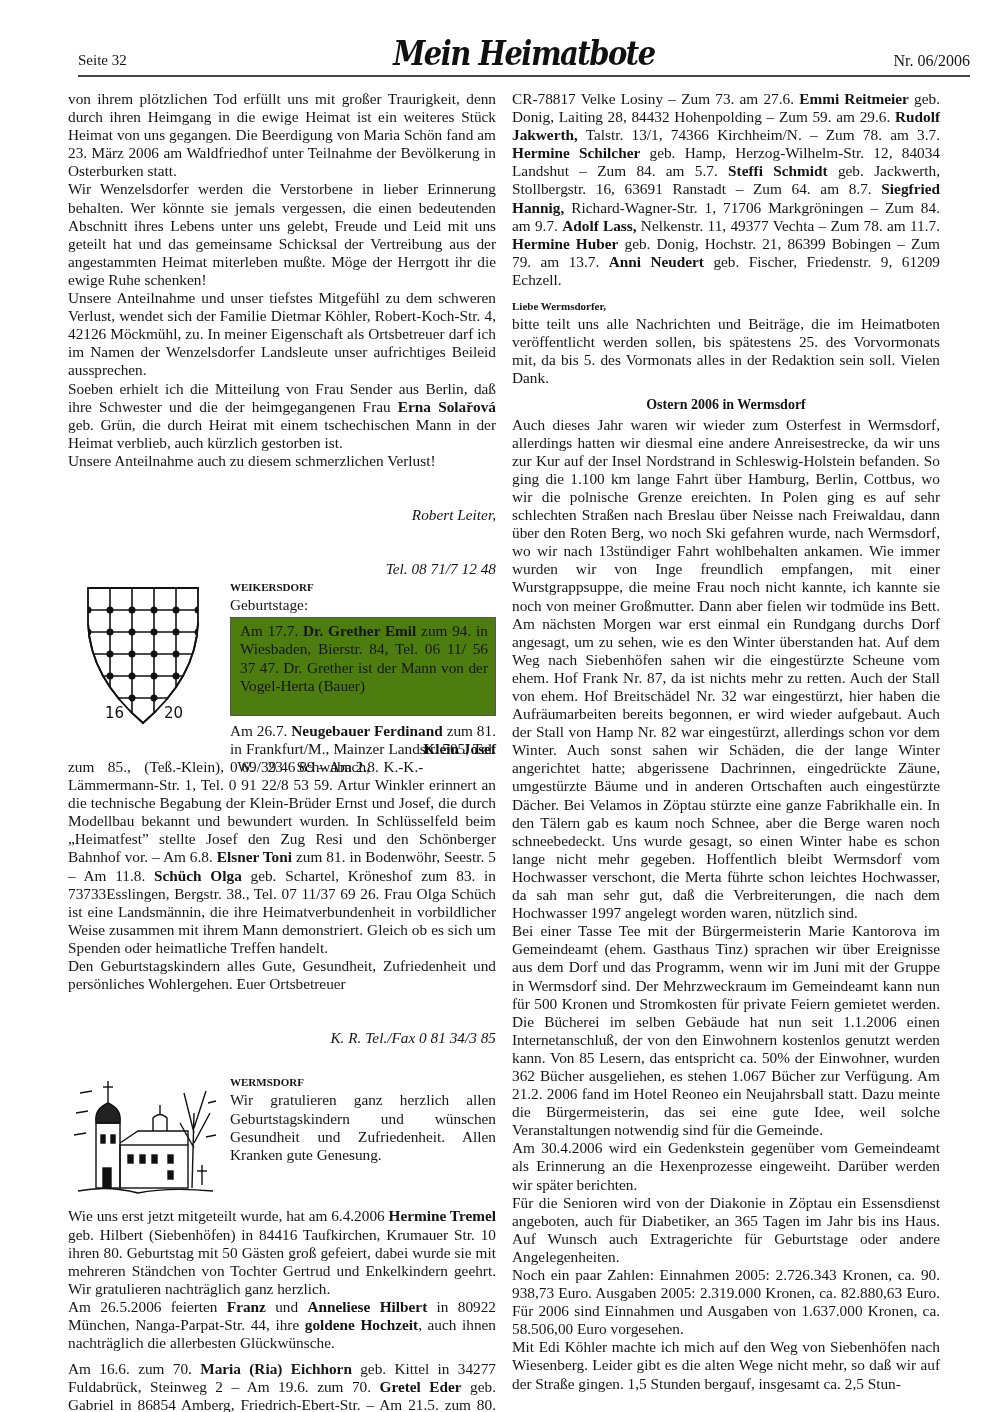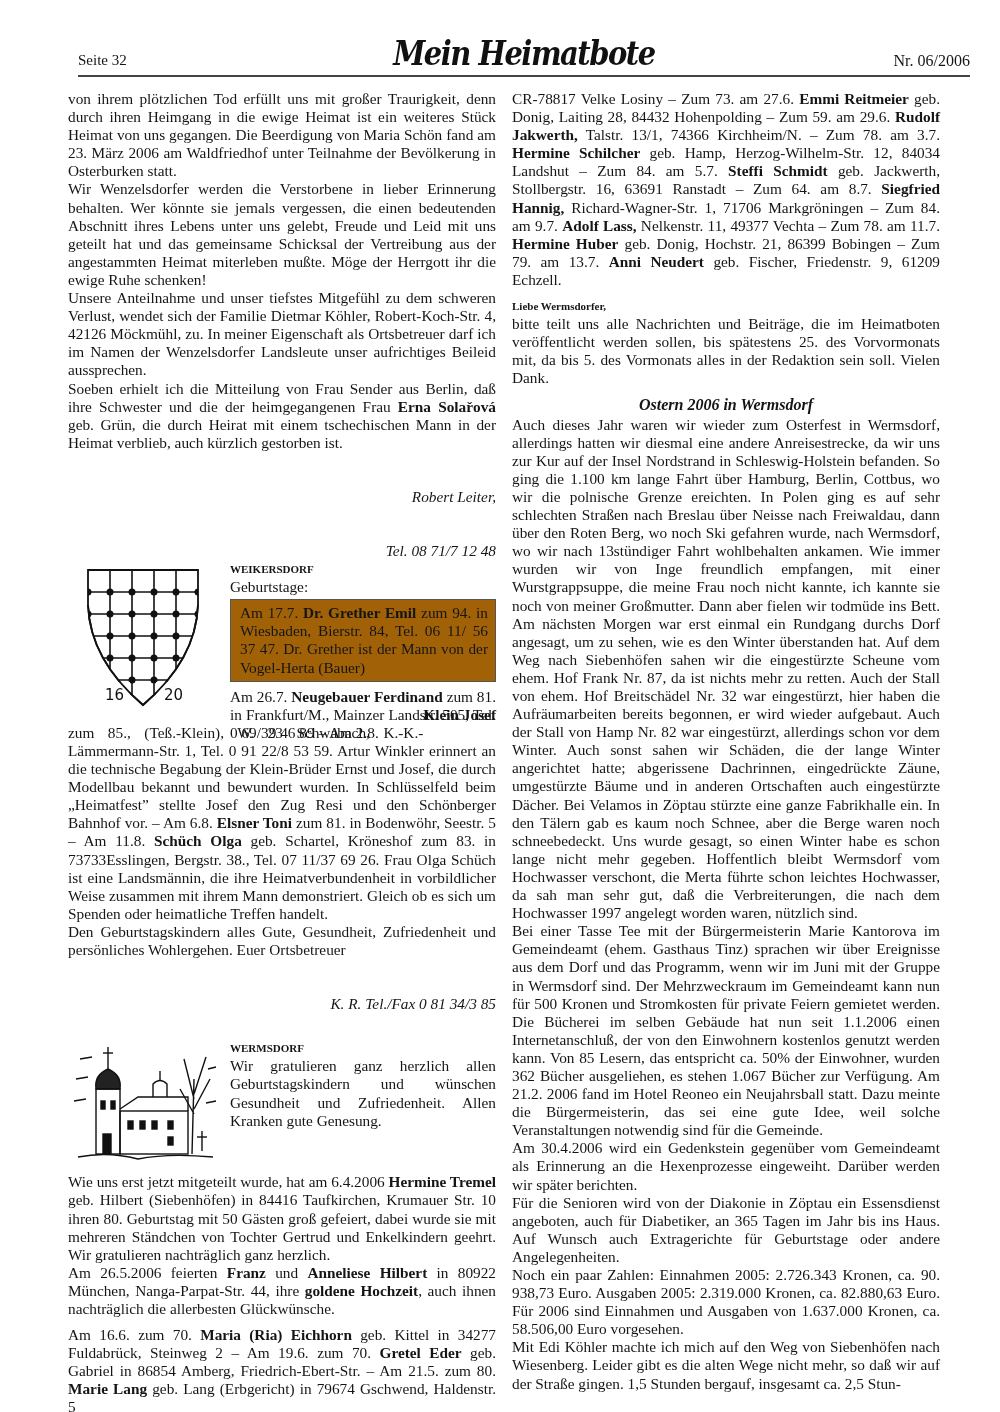--- a/index.html
+++ b/index.html
@@ -15,40 +15,41 @@
   .col { position: absolute; top: 90px; font-size: 15.3px; line-height: 18.1px; text-align: justify; }
   .col-left { left: 68px; width: 428px; }
   .col-right { left: 512px; width: 428px; }
   p { margin: 0; }
   b { font-weight: bold; }
   .sig { text-align: right; font-style: italic; margin-top: 36px; }
   .sec-title { font-weight: bold; font-size: 11px; margin: 0; }
   .with-img { display: flex; gap: 12px; }
   .crest { width: 150px; flex: 0 0 150px; }
   .wrap-right { flex: 1; }
-  .box { border: 1px solid #555; background: #a16207; padding: 4px 7px 4px 9px; margin: 3px 0 6px 0; }
-  .center-title { text-align: center; font-weight: bold; font-size: 16px; margin: 8px 0 2px 0; font-style: italic; }
+  .box { border: 1px solid #555; background: #4d7c0f; padding: 4px 7px 20px 9px; margin: 3px 0 6px 0; }
+  .center-title { text-align: center; font-weight: bold; font-size: 14px; margin: 8px 0 2px 0; }
   .gap { height: 8px; }
   .church { width: 150px; flex: 0 0 150px; }
 </style>
 </head>
 <body>
 
 <div class="hdr">
   <span class="pg">Seite 32</span>
   <div class="logo">Mein Heimatbote</div>
   <span class="nr">Nr. 06/2006</span>
   <div class="rule"></div>
 </div>
 
 <div class="col col-left">
   <p>von ihrem plötzlichen Tod erfüllt uns mit großer Traurigkeit, denn durch ihren Heimgang in die ewige Heimat ist ein weiteres Stück Heimat von uns gegangen. Die Beerdigung von Maria Schön fand am 23. März 2006 am Waldfriedhof unter Teilnahme der Bevölkerung in Osterburken statt.</p>
   <p>Wir Wenzelsdorfer werden die Verstorbene in lieber Erinnerung behalten. Wer könnte sie jemals vergessen, die einen bedeutenden Abschnitt ihres Lebens unter uns gelebt, Freude und Leid mit uns geteilt hat und das gemeinsame Schicksal der Vertreibung aus der angestammten Heimat miterleben mußte. Möge der Herrgott ihr die ewige Ruhe schenken!</p>
   <p>Unsere Anteilnahme und unser tiefstes Mitgefühl zu dem schweren Verlust, wendet sich der Familie Dietmar Köhler, Robert-Koch-Str. 4, 42126 Möckmühl, zu. In meiner Eigenschaft als Ortsbetreuer darf ich im Namen der Wenzelsdorfer Landsleute unser aufrichtiges Beileid aussprechen.</p>
   <p><span>Soeben erhielt ich die Mitteilung von Frau Sender aus Berlin, daß ihre Schwester und die der heimgegangenen Frau </span><b>Erna Solařová</b><span> geb. Grün, die durch Heirat mit einem tschechischen Mann in der Heimat verblieb, auch kürzlich gestorben ist.</span></p>
+  <p>Unsere Anteilnahme auch zu diesem schmerzlichen Verlust!</p>
   <p class="sig">Robert Leiter,</p>
   <p class="sig">Tel. 08 71/7 12 48</p>
 
   <div class="with-img">
     <div class="crest">
       <svg width="150" height="150" viewBox="0 0 150 150">
         <defs>
           <clipPath id="shieldclip">
               <path d="M20,10 L130,10 L130,45 Q128,100 75,145 Q22,100 20,45 Z"></path>
             </clipPath>

